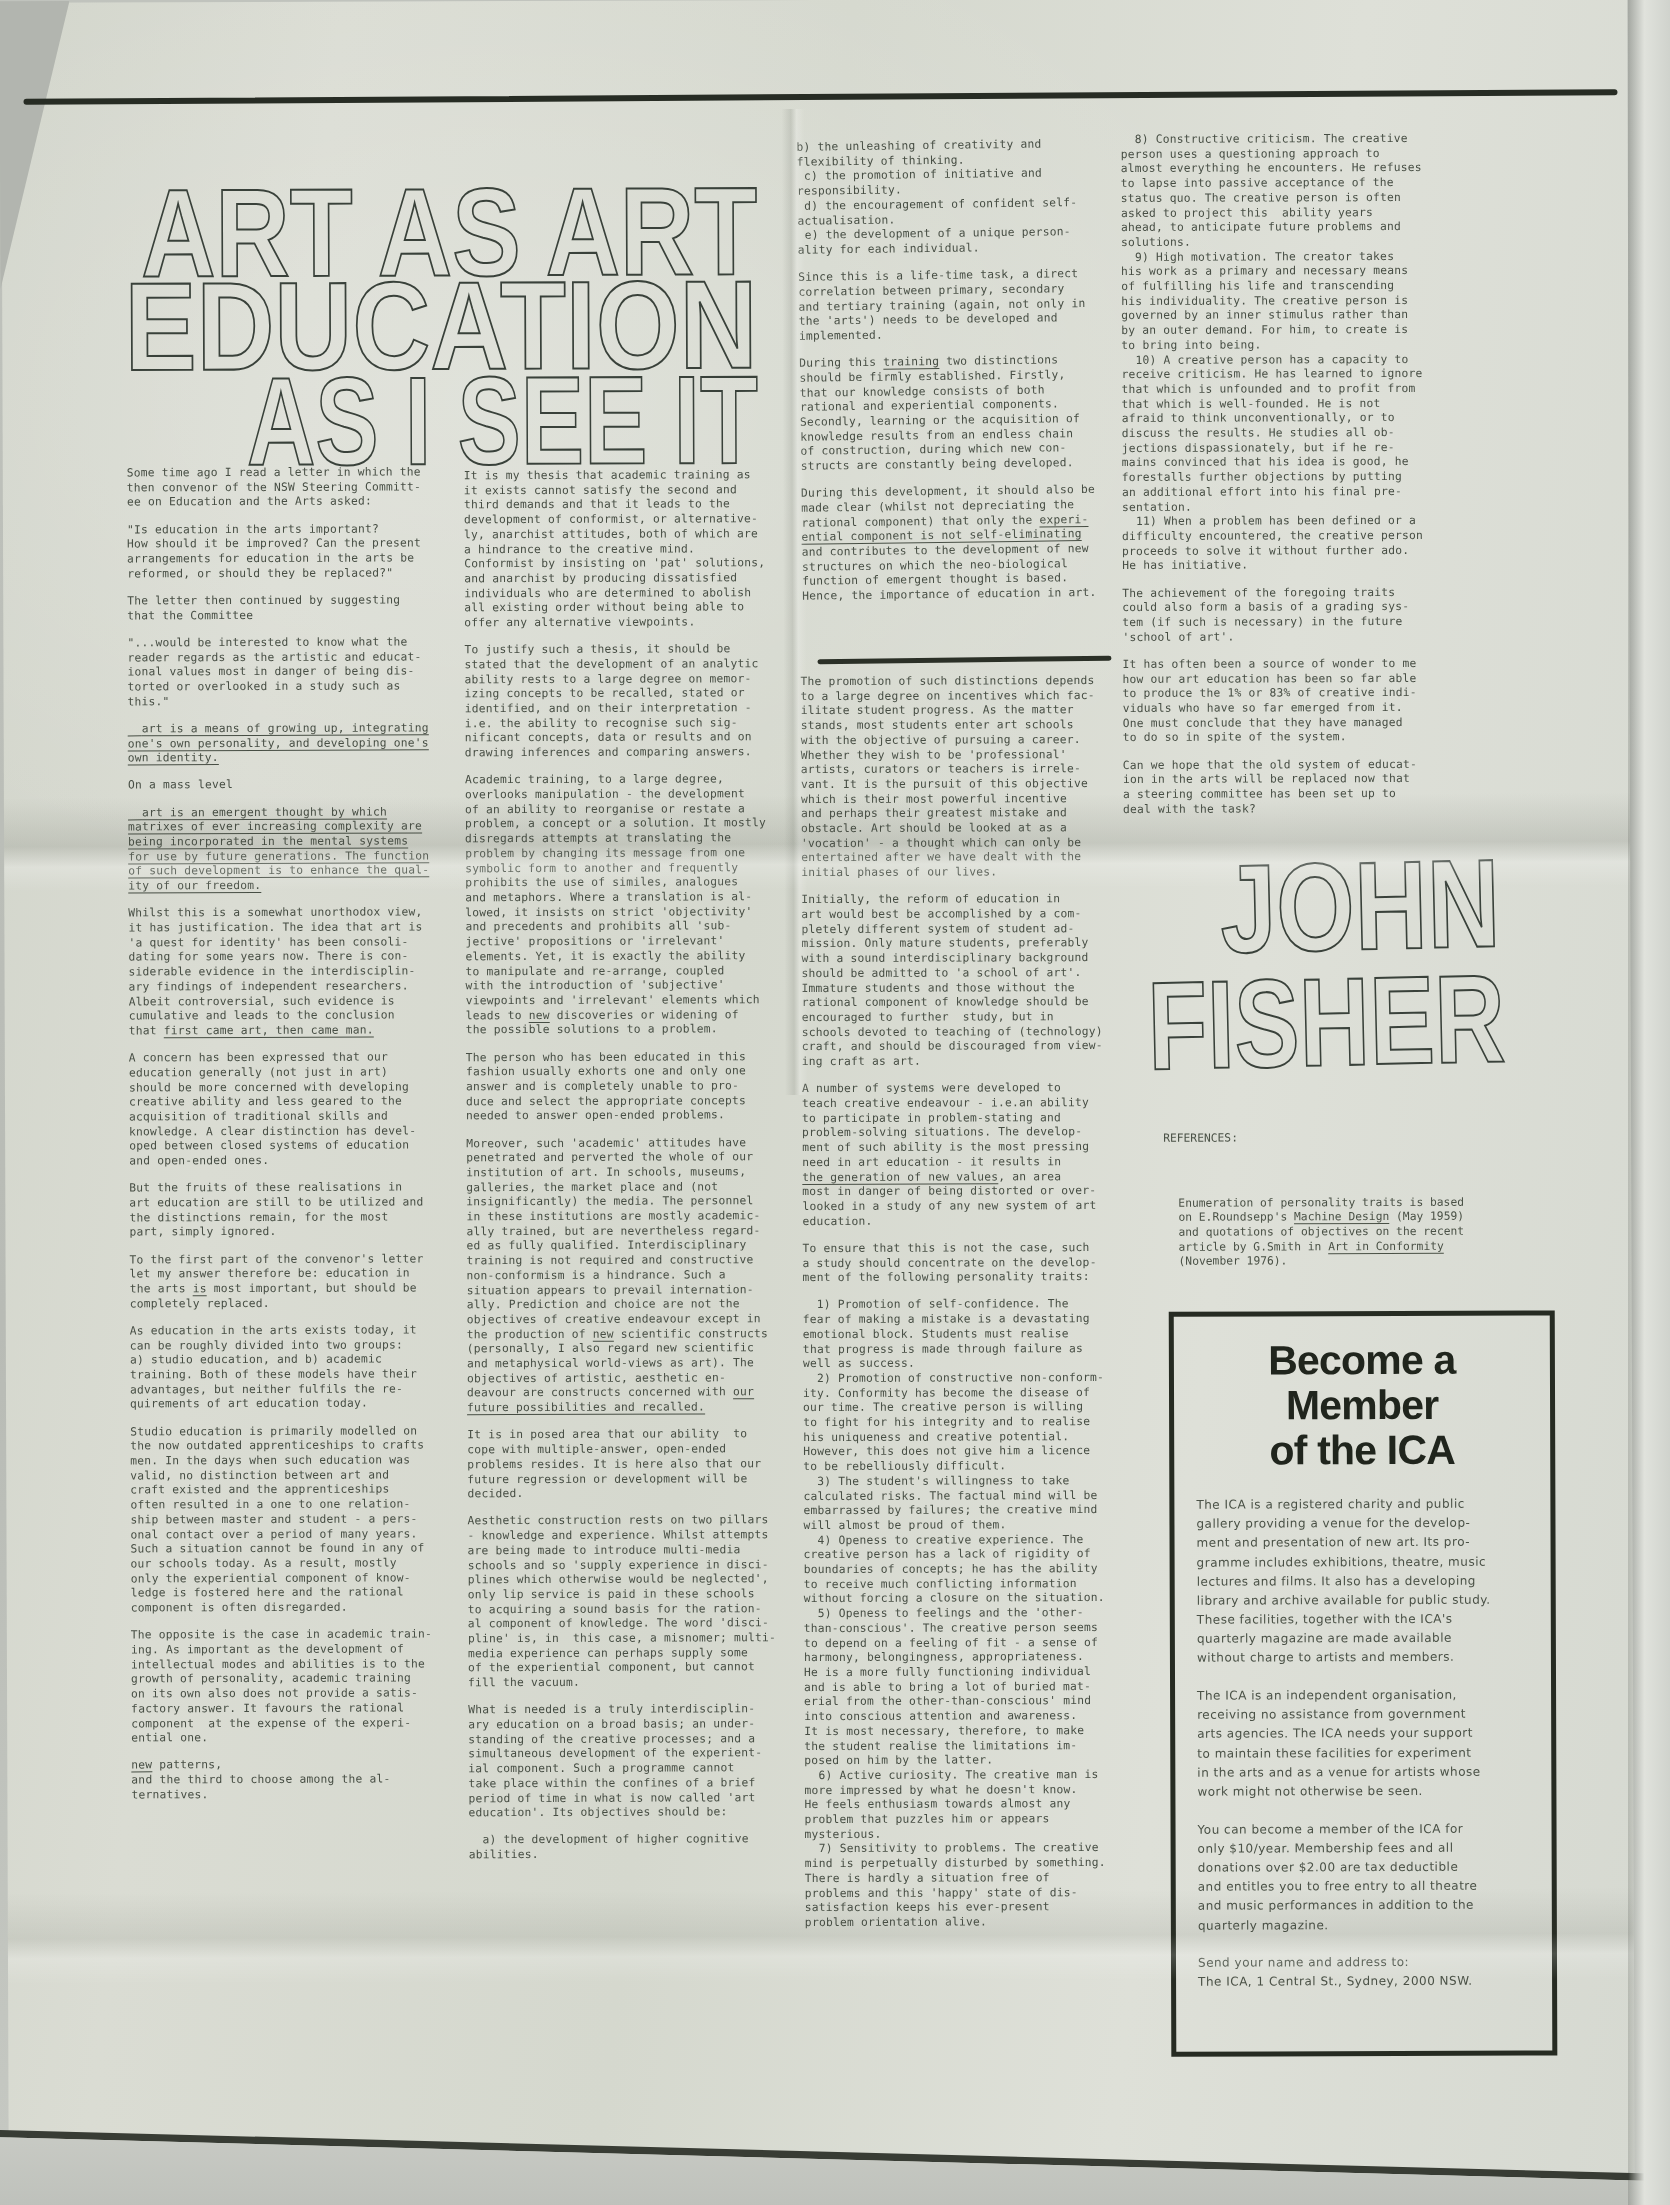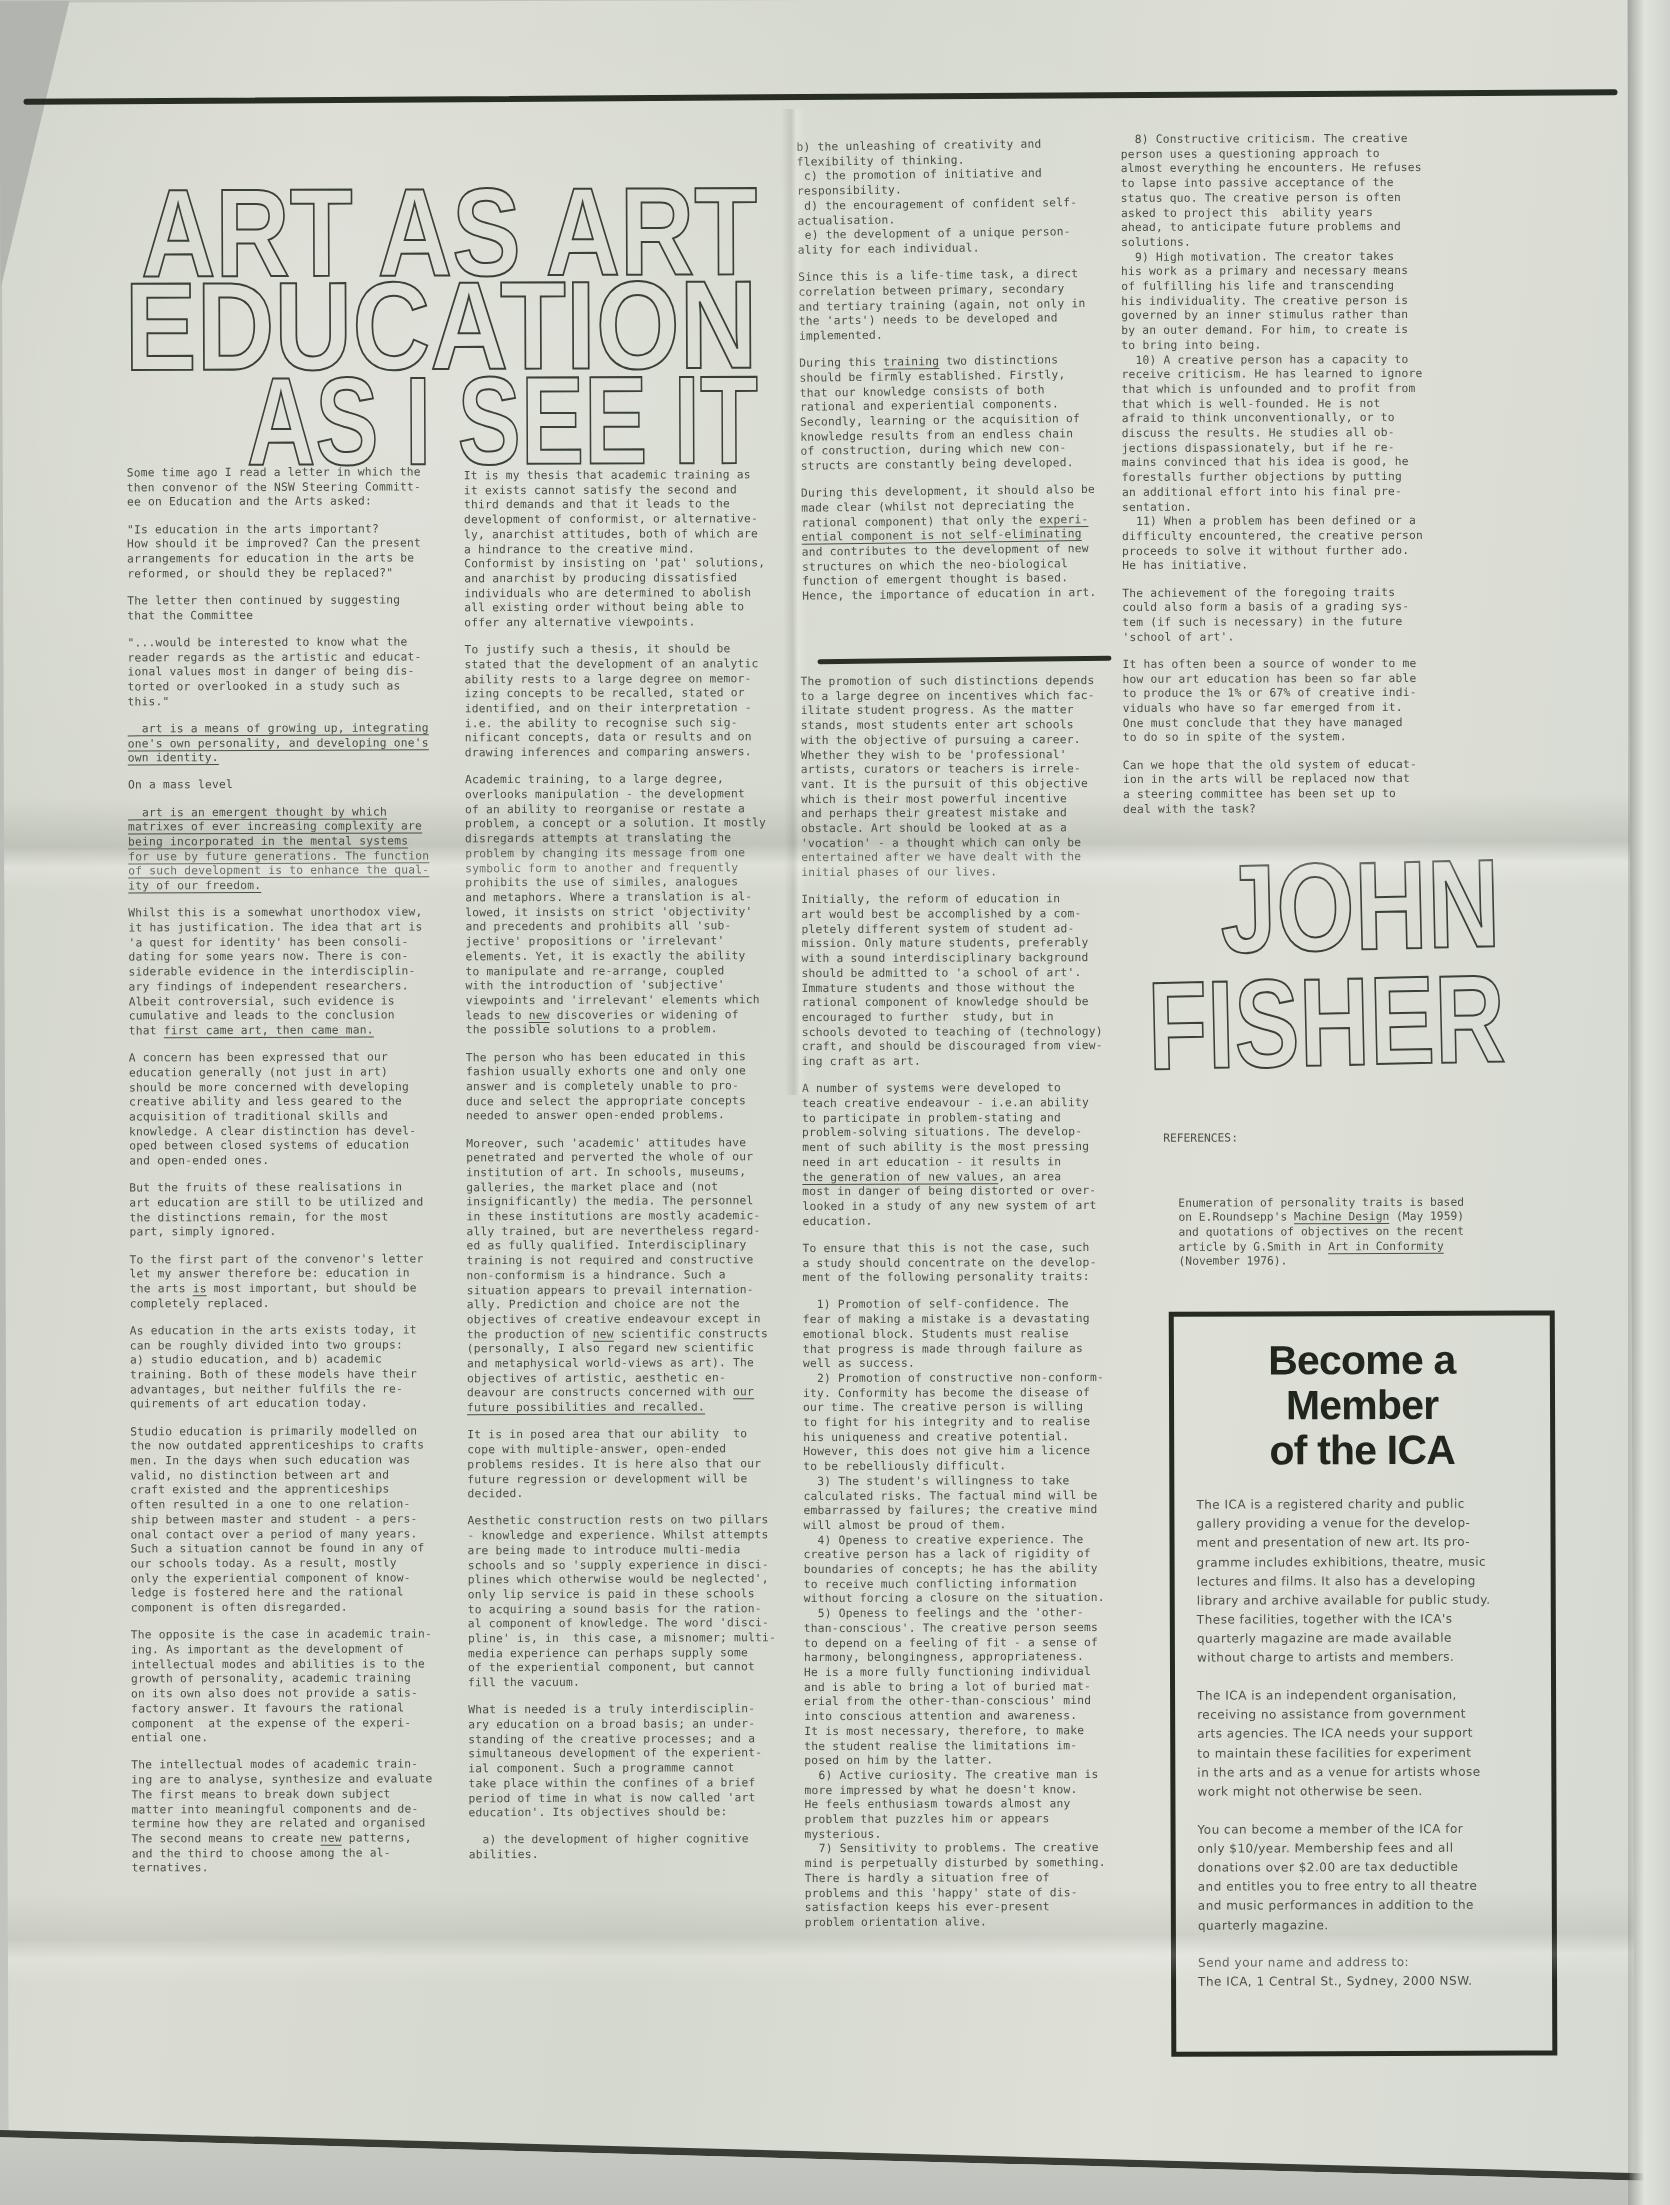--- a/index.html
+++ b/index.html
@@ -128,26 +128,21 @@
 our schools today. As a result, mostly
 only the experiential component of know-
 ledge is fostered here and the rational
 component is often disregarded.</span></p><p class="para"><span>The opposite is the case in academic train-
 ing. As important as the development of
 intellectual modes and abilities is to the
 growth of personality, academic training
 on its own also does not provide a satis-
 factory answer. It favours the rational
 component  at the expense of the experi-
-ential one.</span></p><p class="para"><span>The intellectual modes of academic train-
-ing are to analyse, synthesize and evaluate
-The first means to break down subject
-matter into meaningful components and de-
-termine how they are related and organised
-The second means to create </span><span class="u">new</span><span> patterns,
+ential one.</span></p><p class="para"><span class="u">new</span><span> patterns,
 and the third to choose among the al-
 ternatives.</span></p></div>
     <div class="col col2"><p class="para"><span>It is my thesis that academic training as
 it exists cannot satisfy the second and
 third demands and that it leads to the
 development of conformist, or alternative-
 ly, anarchist attitudes, both of which are
 a hindrance to the creative mind.
 Conformist by insisting on 'pat' solutions,
 and anarchist by producing dissatisfied
@@ -355,21 +350,21 @@
 an additional effort into his final pre-
 sentation.
   11) When a problem has been defined or a
 difficulty encountered, the creative person
 proceeds to solve it without further ado.
 He has initiative.</span></p><p class="para"><span>The achievement of the foregoing traits
 could also form a basis of a grading sys-
 tem (if such is necessary) in the future
 'school of art'.</span></p><p class="para"><span>It has often been a source of wonder to me
 how our art education has been so far able
-to produce the 1% or 67% of creative indi-
+to produce the 1% or 83% of creative indi-
 viduals who have so far emerged from it.
 One must conclude that they have managed
 to do so in spite of the system.</span></p><p class="para"><span>Can we hope that the old system of educat-
 ion in the arts will be replaced now that
 a steering committee has been set up to
 deal with the task?</span></p></div>
 
     <svg class="byline-svg" width="409" height="259" viewBox="0 0 490 310">
       <text x="456" y="140" font-size="150" text-anchor="end" textLength="335" lengthAdjust="spacingAndGlyphs">JOHN</text>
       <text x="459" y="278" font-size="150" text-anchor="end" textLength="428" lengthAdjust="spacingAndGlyphs">FISHER</text>

